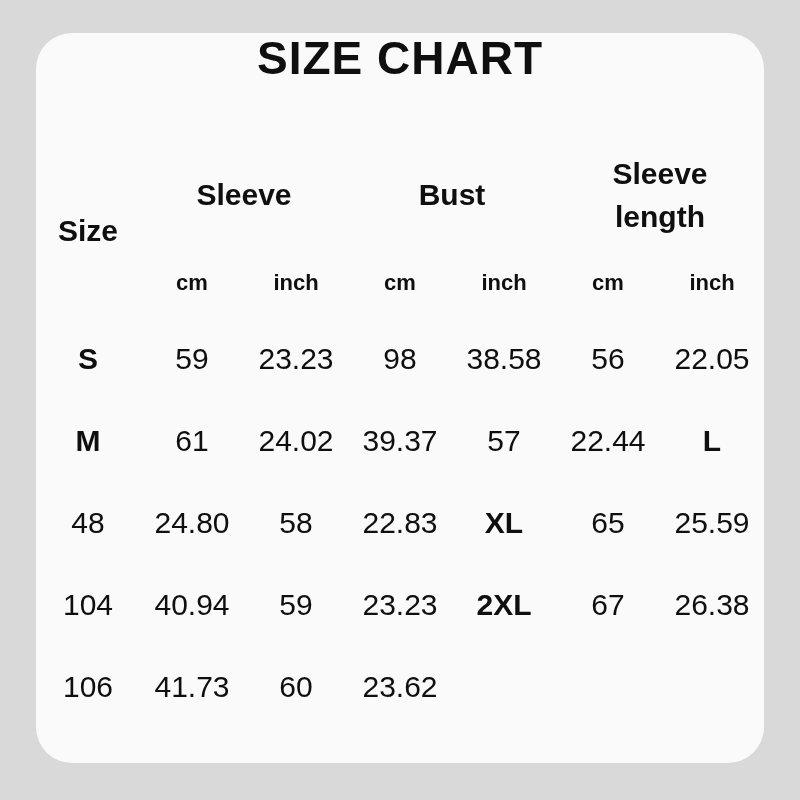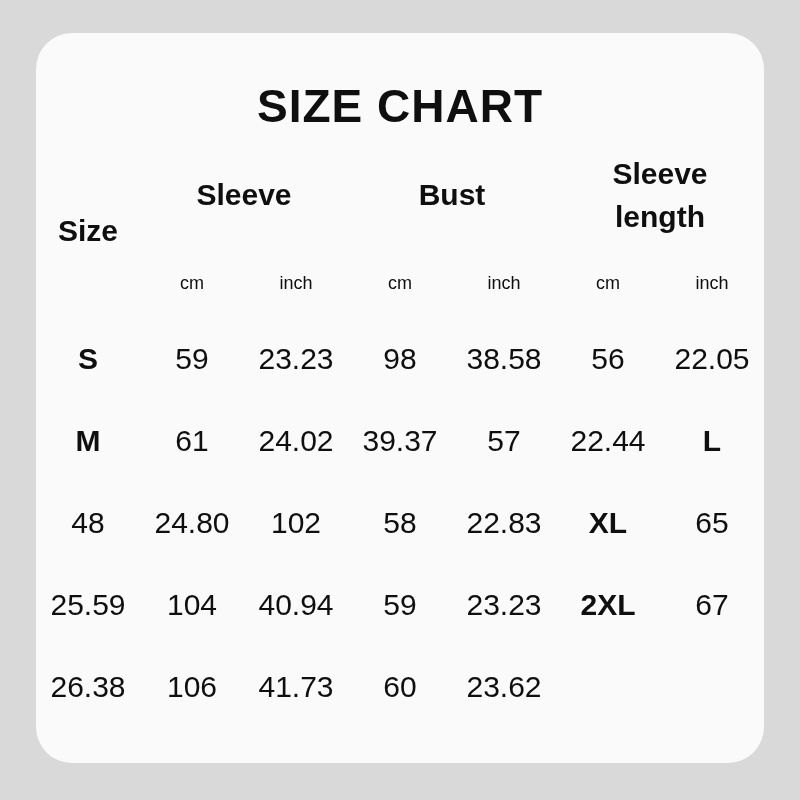--- a/index.html
+++ b/index.html
@@ -12,21 +12,20 @@
     overflow: hidden;
   }
   .card {
     width: 728px;
     height: 730px;
     margin: 33px auto 0 auto;
     background: #fafafa;
     border-radius: 36px;
   }
   .title {
-    padding-top: 48px;
     height: 110px;
     text-align: center;
     font-size: 46px;
     font-weight: 700;
     letter-spacing: 1px;
     line-height: 1.1;
   }
   .grid {
     display: grid;
     grid-template-columns: repeat(7, 1fr);
@@ -50,22 +49,22 @@
     font-size: 30px;
     font-weight: 700;
     line-height: 1.43;
   }
   .g1 { grid-column: 2 / 4; }
   .g2 { grid-column: 4 / 6; }
   .g3 { grid-column: 6 / 8; }
   .g3 span { display: inline-block; max-width: 120px; }
   .unit {
     grid-row: 2;
-    font-size: 18px;
-    font-weight: 400;
+    font-size: 22px;
+    font-weight: 700;
   }
   .rowlabel {
     font-size: 30px;
     font-weight: 700;
   }
   .num {
     font-size: 30px;
     font-weight: 400;
     text-align: right;
   }
@@ -103,21 +102,20 @@
     <div class="cell rowlabel">M</div>
     <div class="cell num">61</div>
     <div class="cell num">24.02</div>
     <div class="cell num">39.37</div>
     <div class="cell num">57</div>
     <div class="cell num">22.44</div>
 
     <div class="cell rowlabel">L</div>
     <div class="cell num">48</div>
     <div class="cell num">24.80</div>
-    <div class="cell num">102</div>
     <div class="cell num">58</div>
     <div class="cell num">22.83</div>
 
     <div class="cell rowlabel">XL</div>
     <div class="cell num">65</div>
     <div class="cell num">25.59</div>
     <div class="cell num">104</div>
     <div class="cell num">40.94</div>
     <div class="cell num">59</div>
     <div class="cell num">23.23</div>

